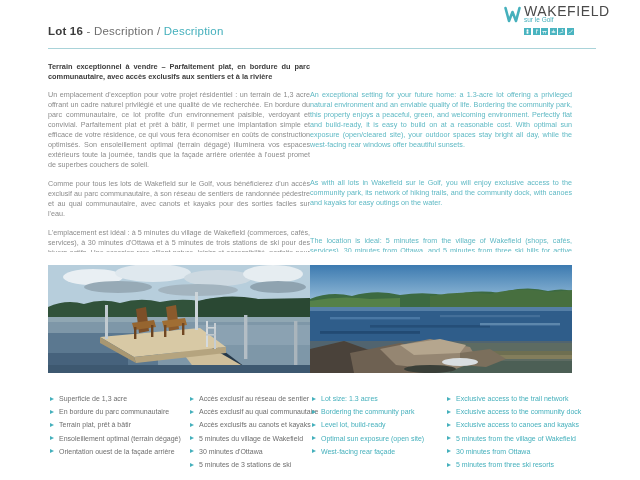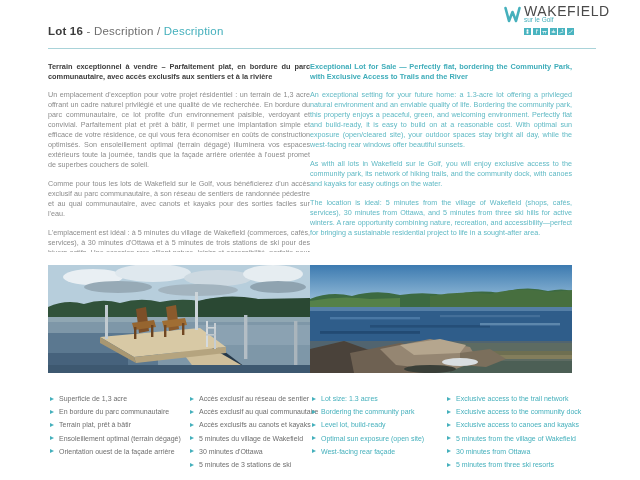--- a/index.html
+++ b/index.html
@@ -23,21 +23,21 @@
   .logo-icons .sq { width:7px; height:7px; background:#4ab4c0; display:flex; align-items:center; justify-content:center; }
   .logo-icons svg { width:5px; height:5px; }
   
   .cols { margin:13px 48px 0 48px; display:grid; grid-template-columns:262px 262px; }
   .textblock { height:190px; overflow:hidden; }
   .textblock h2 { margin:0 0 8px 0; font-size:7.4px; line-height:9.8px; font-weight:bold; text-align:justify; }
   .fr-col h2 { color:#3d3d3d; }
   .en-col h2 { color:#3fadba; }
   .textblock p { margin:0 0 9px 0; font-size:7.2px; line-height:10px; text-align:justify; }
   .fr-col p { color:#8b8b8b; }
-  .en-col p { color:#5fb9c4; }
+  .en-col p { color:#5fb9c4;margin-top:28px; }
   
   .photo { height:108px; overflow:hidden; }
   .photo svg { display:block; width:262px; height:108px; }
   
   .bullets-row { margin-top:19px; }
   .bullet-grid { display:grid; grid-template-columns:140px 122px; }
   ul.blist { list-style:none; margin:0; padding:0; }
   ul.blist li { display:flex; align-items:center; height:13.2px; font-size:7px; white-space:nowrap; }
   .fr-col ul.blist li { color:#6e6e6e; }
   .en-col ul.blist li { color:#45b0bc; }
@@ -105,21 +105,20 @@
   </div>
 
   <div class="cols">
     <div class="fr-col textblock">
       <h2>Terrain exceptionnel à vendre – Parfaitement plat, en bordure du parc communautaire, avec accès exclusifs aux sentiers et à la rivière</h2>
       <p>Un emplacement d'exception pour votre projet résidentiel : un terrain de 1,3 acre offrant un cadre naturel privilégié et une qualité de vie recherchée. En bordure du parc communautaire, ce lot profite d'un environnement paisible, verdoyant et convivial. Parfaitement plat et prêt à bâtir, il permet une implantation simple et efficace de votre résidence, ce qui vous fera économiser en coûts de construction optimisés. Son ensoleillement optimal (terrain dégagé) illuminera vos espaces extérieurs toute la journée, tandis que la façade arrière orientée à l'ouest promet de superbes couchers de soleil.</p>
       <p>Comme pour tous les lots de Wakefield sur le Golf, vous bénéficierez d'un accès exclusif au parc communautaire, à son réseau de sentiers de randonnée pédestre et au quai communautaire, avec canots et kayaks pour des sorties faciles sur l'eau.</p>
       <p>L'emplacement est idéal : à 5 minutes du village de Wakefield (commerces, cafés, services), à 30 minutes d'Ottawa et à 5 minutes de trois stations de ski pour des hivers actifs. Une occasion rare alliant nature, loisirs et accessibilité, parfaite pour concrétiser un projet résidentiel durable dans un secteur recherché.</p>
     </div>
     <div class="en-col textblock">
-      <h2>Exceptional Lot for Sale — Perfectly flat, bordering the Community Park, with Exclusive Access to Trails and the River</h2>
       <p>An exceptional setting for your future home: a 1.3-acre lot offering a privileged natural environment and an enviable quality of life. Bordering the community park, this property enjoys a peaceful, green, and welcoming environment. Perfectly flat and build-ready, it is easy to build on at a reasonable cost. With optimal sun exposure (open/cleared site), your outdoor spaces stay bright all day, while the west-facing rear windows offer beautiful sunsets.</p>
       <p>As with all lots in Wakefield sur le Golf, you will enjoy exclusive access to the community park, its network of hiking trails, and the community dock, with canoes and kayaks for easy outings on the water.</p>
       <p>The location is ideal: 5 minutes from the village of Wakefield (shops, cafés, services), 30 minutes from Ottawa, and 5 minutes from three ski hills for active winters. A rare opportunity combining nature, recreation, and accessibility—perfect for bringing a sustainable residential project to life in a sought-after area.</p>
     </div>
   </div>
 
   <div class="cols">
 
     <div class="photo">
       <svg viewBox="0 0 262 108" preserveAspectRatio="none">

